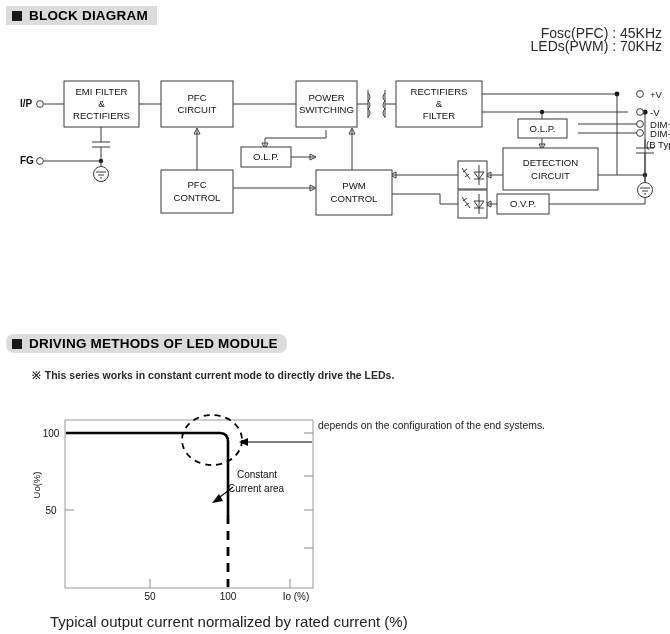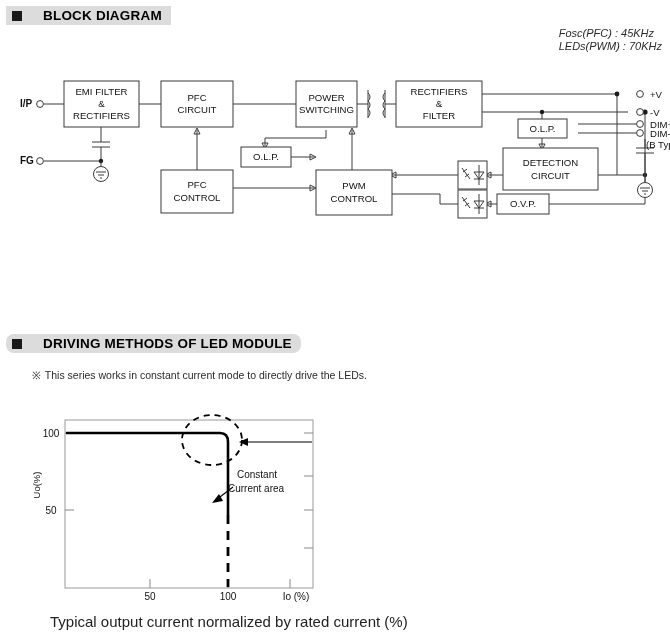--- a/index.html
+++ b/index.html
@@ -12,21 +12,21 @@
     width: 670px; height: 634px;
     position: relative;
     font-family: "Liberation Sans", sans-serif;
     color: #1a1a1a;
     overflow: hidden;
   }
   .section-header {
     position: absolute;
     display: flex;
     align-items: center;
-    gap: 21px;
+    gap: 7px;
     background: #dcdcdc;
     padding: 2px 9px 2px 6px;
     height: 19px;
   }
   .hdr-square {
     width: 10px; height: 10px;
     background: #1a1a1a;
     display: inline-block;
   }
   .hdr-text {
@@ -36,33 +36,34 @@
     white-space: nowrap;
     color: #000;
   }
   #header-block { left: 6px; top: 6px; }
   #header-driving { left: 6px; top: 334px; border-radius: 8px; }
 
   .fosc {
     position: absolute;
     right: 8px;
     top: 27px;
-    font-size: 11px;
+    text-align: right;
+    font-size: 14px;
     line-height: 13px;
     color: #2a2a2a;
-    font-style: italic;
   }
 
   .note-line {
     position: absolute;
     left: 32px;
     top: 368px;
     font-size: 10.5px;
     color: #2a2a2a;
     white-space: nowrap;
+    font-weight: bold;
   }
   .note-mark { margin-right: 4px; }
 
   
   svg.canvas {
     position: absolute;
     left: 0; top: 0;
     overflow: visible;
   }
   #block-diagram-svg { top: 60px; }
@@ -389,15 +390,16 @@
   <path class="callout" d="M312 42 L243 42"></path>
   <path d="M248 38 L239 42 L248 46 Z" fill="#000"></path>
 
   <text class="anno-text" x="237" y="78">Constant</text>
   <text class="anno-text" x="228" y="92">Current area</text>
   <path class="callout" d="M233 87 L216 100"></path>
   <path d="M219 94 L212 103 L223 101 Z" fill="#000"></path>
 </svg>
 
 <div class="desc">
+  <div>depends on the configuration of the end systems.</div>
 </div>
 
 <div class="caption">Typical output current normalized by rated current (%)</div>
 
 </body></html>

